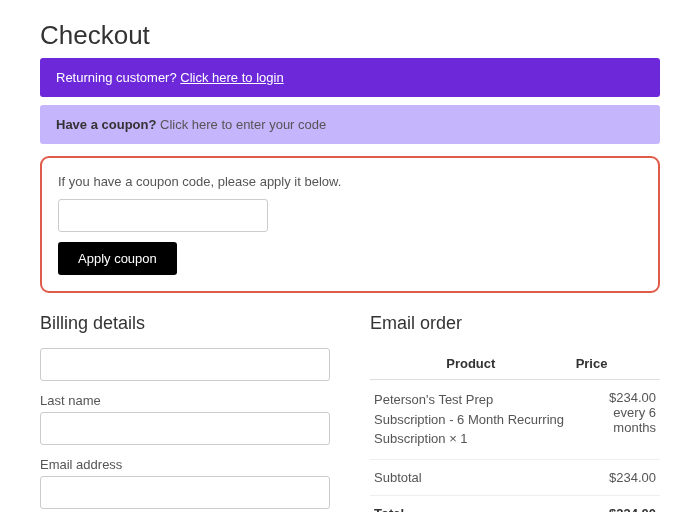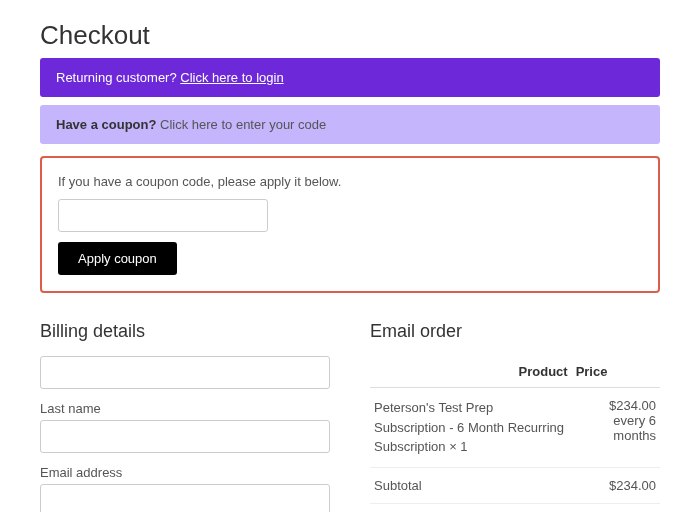--- a/index.html
+++ b/index.html
@@ -37,23 +37,23 @@
       margin-bottom: 12px;
       font-size: 13px;
       cursor: pointer;
     }
     .alert-coupon strong {
       font-weight: 600;
       color: #333;
     }
     .coupon-box {
       border: 2px solid #e05c4a;
-      border-radius: 4px;
+      border-radius: 9px;
       padding: 16px;
-      margin-bottom: 28px;
+      margin-bottom: 20px;
     }
     .coupon-box p {
       font-size: 13px;
       color: #555;
       margin-bottom: 10px;
     }
     .coupon-input {
       width: 210px;
       padding: 8px 10px;
       border: 1px solid #ccc;
@@ -107,21 +107,21 @@
     }
     .order-section {
       flex: 1;
     }
     .order-table {
       width: 100%;
       border-collapse: collapse;
       font-size: 13px;
     }
     .order-table th {
-      text-align: right;
+      text-align: center;
       border-bottom: 1px solid #ddd;
       padding: 8px 4px;
       font-weight: 600;
       color: #333;
       font-size: 13px;
     }
     .order-table th:last-child {
       text-align: left;
     }
     .order-table td {

